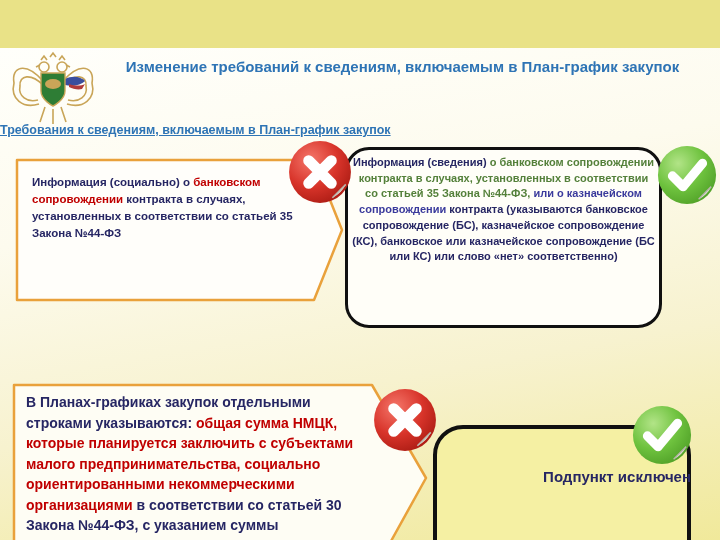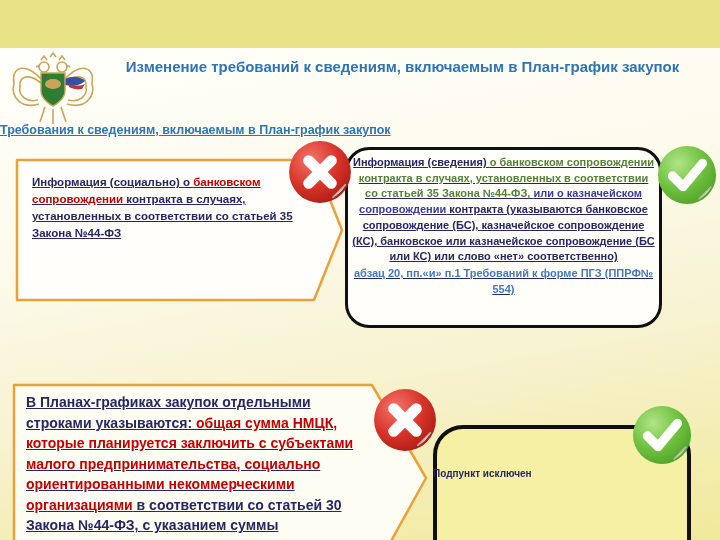--- a/index.html
+++ b/index.html
@@ -23,28 +23,28 @@
   .shape-layer{left:0;top:0;width:720px;height:540px;pointer-events:none;}
   .rounded-box{box-sizing:border-box;background:#fffef8;}
   .box-new-top{
     left:345px;top:99px;width:317px;height:181px;
     border:3px solid #101010;border-radius:24px;
   }
   .box-result{
     left:433px;top:377px;width:258px;height:149px;
     border:4px solid #101010;border-radius:30px;background:#f5f0a3;
   }
-  .body-text{font-size:11.5px;line-height:1.48;color:#262663;text-decoration:underline;}
+  .body-text{font-size:11.5px;line-height:1.48;color:#262663;}
   .text-old-top{left:32px;top:126px;width:264px;}
   .text-new-top{left:352px;top:107px;width:303px;text-align:center;font-size:11px;line-height:1.43;}
   .text-old-bottom{left:26px;top:344px;width:348px;font-size:14px;line-height:1.47;}
   .citation{margin-top:1px;}
   .result-label{
-    left:433px;top:420px;width:258px;text-align:left;
-    font-size:10px;color:#262663;
+    left:433px;top:420px;width:258px;text-align:right;
+    font-size:15px;color:#262663;
   }
   .badge{width:66px;height:66px;}
   .badge svg{display:block;width:100%;height:100%;}
   .badge-red-top{left:287px;top:91px;}
   .badge-red-bottom{left:372px;top:339px;}
   .badge-green-top{left:656px;top:96px;width:62px;height:62px;}
   .badge-green-bottom{left:631px;top:356px;width:62px;height:62px;}
   .emblem{left:6px;top:3px;width:94px;height:76px;}
 </style>
 </head>
@@ -83,21 +83,20 @@
 
   <div class="abs rounded-box box-new-top"></div>
   <div class="abs rounded-box box-result"></div>
 
   <div class="abs body-text text-old-top">
     <div><span style="color: rgb(38, 38, 99);">Информация (социально) о </span><span style="color: rgb(192, 0, 0);">банковском сопровождении</span><span style="color: rgb(38, 38, 99);"> контракта в случаях, установленных в соответствии со статьей 35 Закона №44-ФЗ</span></div>
   </div>
 
   <div class="abs body-text text-new-top">
     <div><span style="color: rgb(38, 38, 99);">Информация (сведения) </span><span style="color: rgb(84, 128, 58);">о банковском сопровождении контракта в случаях, установленных в соответствии со статьей 35 Закона №44-ФЗ, </span><span style="color: rgb(58, 58, 156);">или о казначейском сопровождении</span><span style="color: rgb(38, 38, 99);"> контракта (указываются банковское сопровождение (БС), казначейское сопровождение (КС), банковское или казначейское сопровождение (БС или КС) или слово «нет» соответственно)</span></div>
-    <div class="citation"><span style="color: rgb(67, 119, 192);">абзац 20, пп.«и»  п.1 Требований к форме ПГЗ (ППРФ№ 554)</span></div>
   </div>
 
 
   <div class="abs body-text text-old-bottom">
     <div><span style="color: rgb(38, 38, 99);">В Планах-графиках закупок отдельными строками указываются: </span><span style="color: rgb(192, 0, 0);">общая сумма НМЦК, которые планируется заключить с субъектами малого предпринимательства, социально ориентированными некоммерческими организациями</span><span style="color: rgb(38, 38, 99);"> в соответствии со статьей 30 Закона №44-ФЗ, с указанием суммы планируемых платежей в текущем финансовом году и последующие годы (в отношении контрактов, обеспечение оплаты которых планируется за пределами текущего финансового года)</span></div>
     <div class="citation"><span style="color: rgb(67, 119, 192);">пп. «в»  п. 2 Требований к форме ПГЗ (ППРФ  № 554);</span></div>
   </div>
 
   <div class="abs result-label">Подпункт исключен</div>
 

